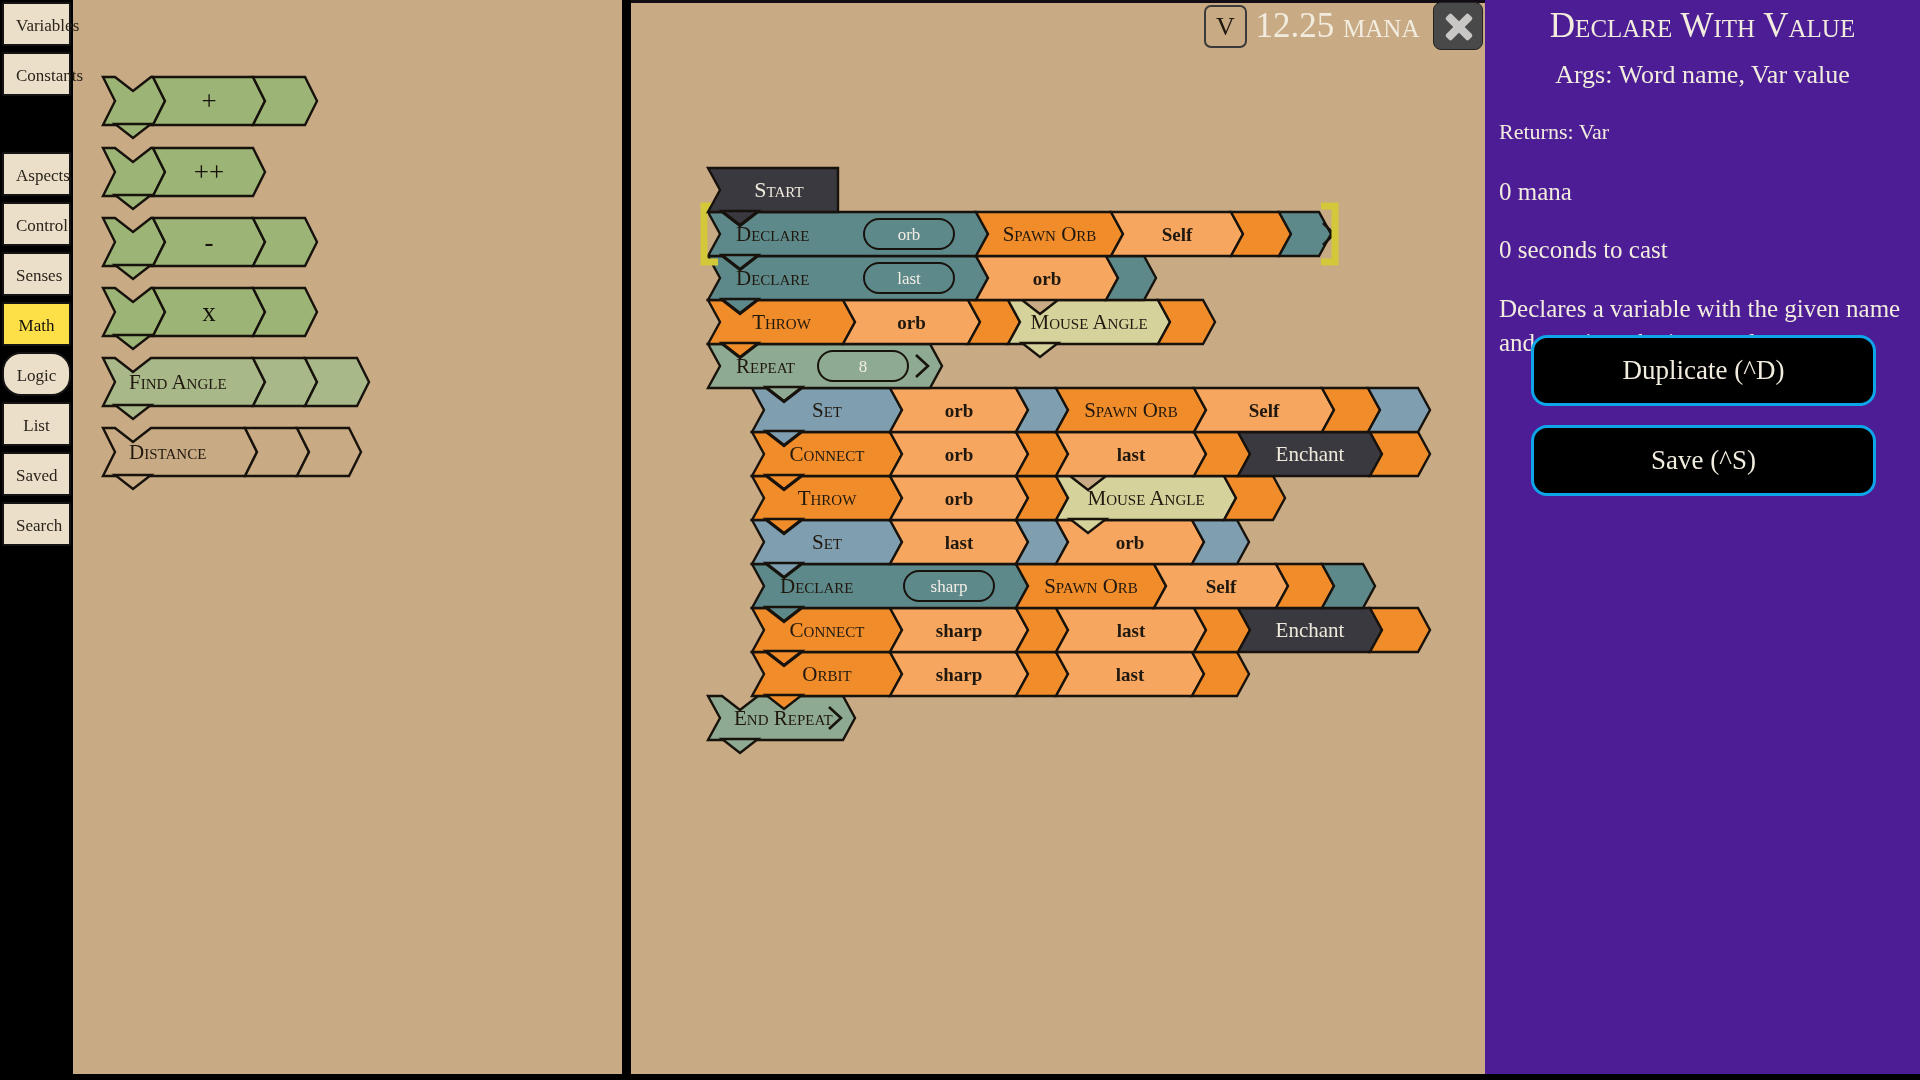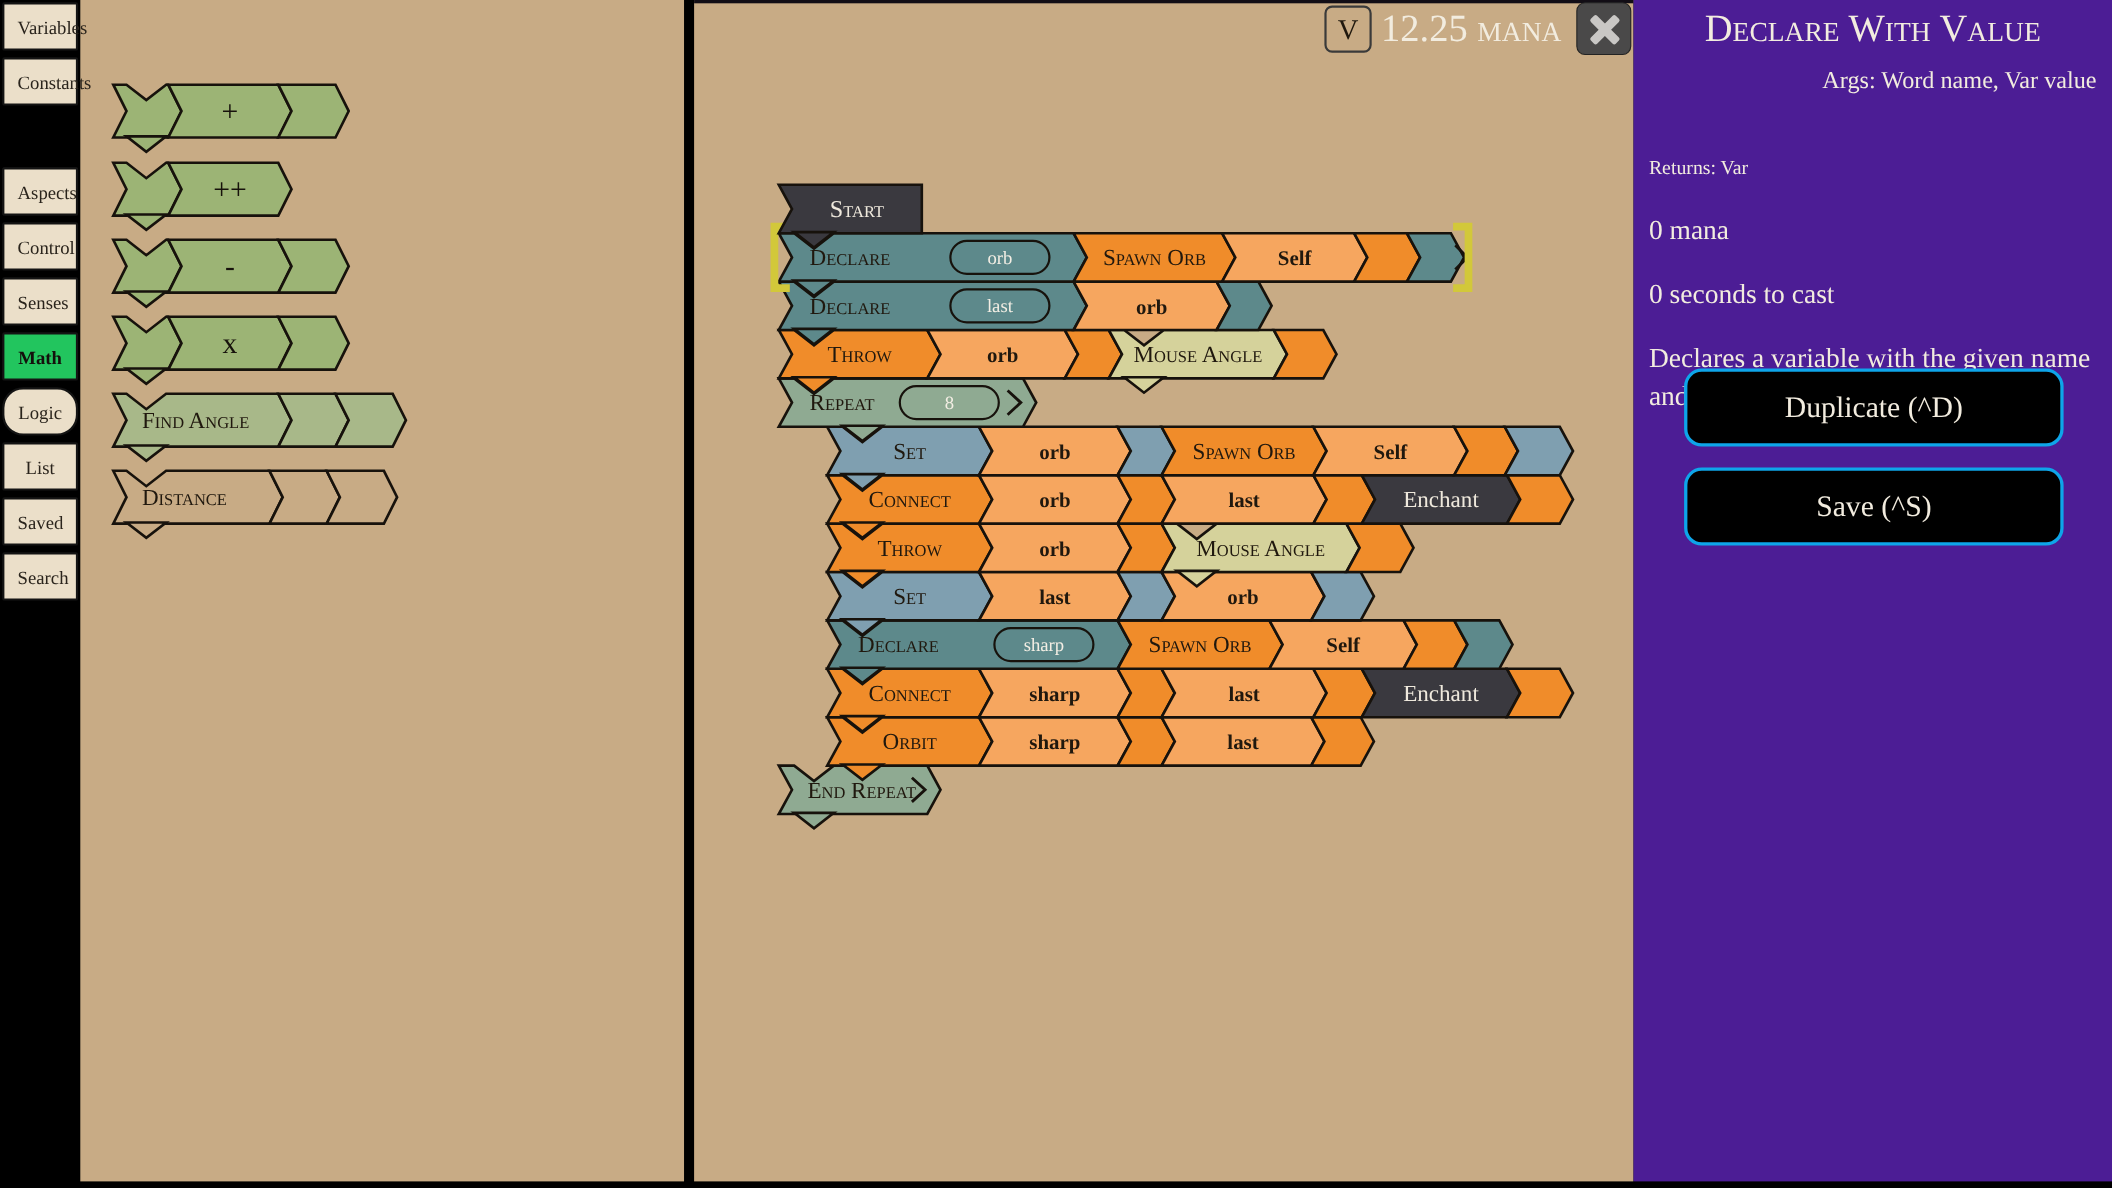--- a/index.html
+++ b/index.html
@@ -9,21 +9,21 @@
   #sidebar-bg{left:0;width:73px;background:#000;}
   #palette-bg{left:73px;width:549px;background:#c8ab85;}
   #divider{left:622px;width:9px;background:#000;}
   #canvas-bg{left:631px;width:854px;background:#c8ab85;border-top:3px solid #120d15;box-sizing:border-box;}
   #inspector{left:1485px;width:435px;background:#4c1d95;color:#f2ecdf;}
   #bottom-strip{position:absolute;left:0;top:1074px;width:1920px;height:6px;background:#000;}
 
   .side-btn{position:absolute;left:2px;width:69px;height:44px;background:#ebdfc9;
             border:2px solid #141414;border-radius:2px;font-family:inherit;
             font-size:17px;color:#2a241c;text-align:center;padding:12px;cursor:pointer;}
-  .side-btn.selected{background:#22c55e;color:#14100c;font-weight:bold;}
+  .side-btn.selected{background:#fde047;color:#14100c;}
 
   #block-layer{position:absolute;left:0;top:0;width:1920px;height:1080px;}
   .blk{stroke:#17120c;stroke-width:2.4;stroke-linejoin:miter;}
   text{font-family:"Liberation Serif","DejaVu Serif",serif;}
   .caps{font-variant:small-caps;font-size:21px;fill:#20180e;}
   .arg{font-weight:bold;font-size:19px;fill:#20180e;}
   .lightcaps{font-variant:small-caps;font-size:22px;fill:#efe9dd;}
   .light{font-size:21px;fill:#efe9dd;}
   .pilltext{font-size:17px;fill:#f3eee4;}
   .sym{font-size:27px;fill:#17120c;}
@@ -34,22 +34,22 @@
                    background:#c8ab85;border:2px solid #3a3a3a;border-radius:7px;
                    font-size:26px;color:#20180e;font-family:inherit;cursor:pointer;line-height:1;}
   #close-button{position:absolute;left:1433px;top:2px;width:50px;height:48px;background:#4a4949;
                 border:1px solid #232323;border-radius:8px;cursor:pointer;}
   .xbar{position:absolute;left:9px;top:20px;width:32px;height:8px;background:#c9c7c5;border-radius:2px;}
   .xbar.a{transform:rotate(45deg);}
   .xbar.b{transform:rotate(-45deg);}
 
   #inspector{box-sizing:border-box;padding:6px 14px;}
   #insp-title{font-size:35px;font-variant:small-caps;text-align:center;}
-  #insp-args{font-size:22px;text-align:right;margin-top:14px;}
-  #insp-returns{font-size:18px;margin-top:56px;}
+  #insp-args{font-size:26px;text-align:center;margin-top:14px;}
+  #insp-returns{font-size:22px;margin-top:29px;}
   #insp-mana{font-size:25px;margin-top:33px;}
   #insp-cast{font-size:25px;margin-top:30px;}
   #insp-desc{font-size:25px;margin-top:28px;line-height:1.35;}
   .insp-btn{position:absolute;left:46px;width:345px;height:71px;background:#000;color:#f2ecdf;
             border:3px solid #0ea5e9;border-radius:16px;font-family:inherit;font-size:27px;cursor:pointer;}
   #duplicate-button{top:335px;}
   #save-button{top:425px;}
 </style>
 </head>
 <body>

